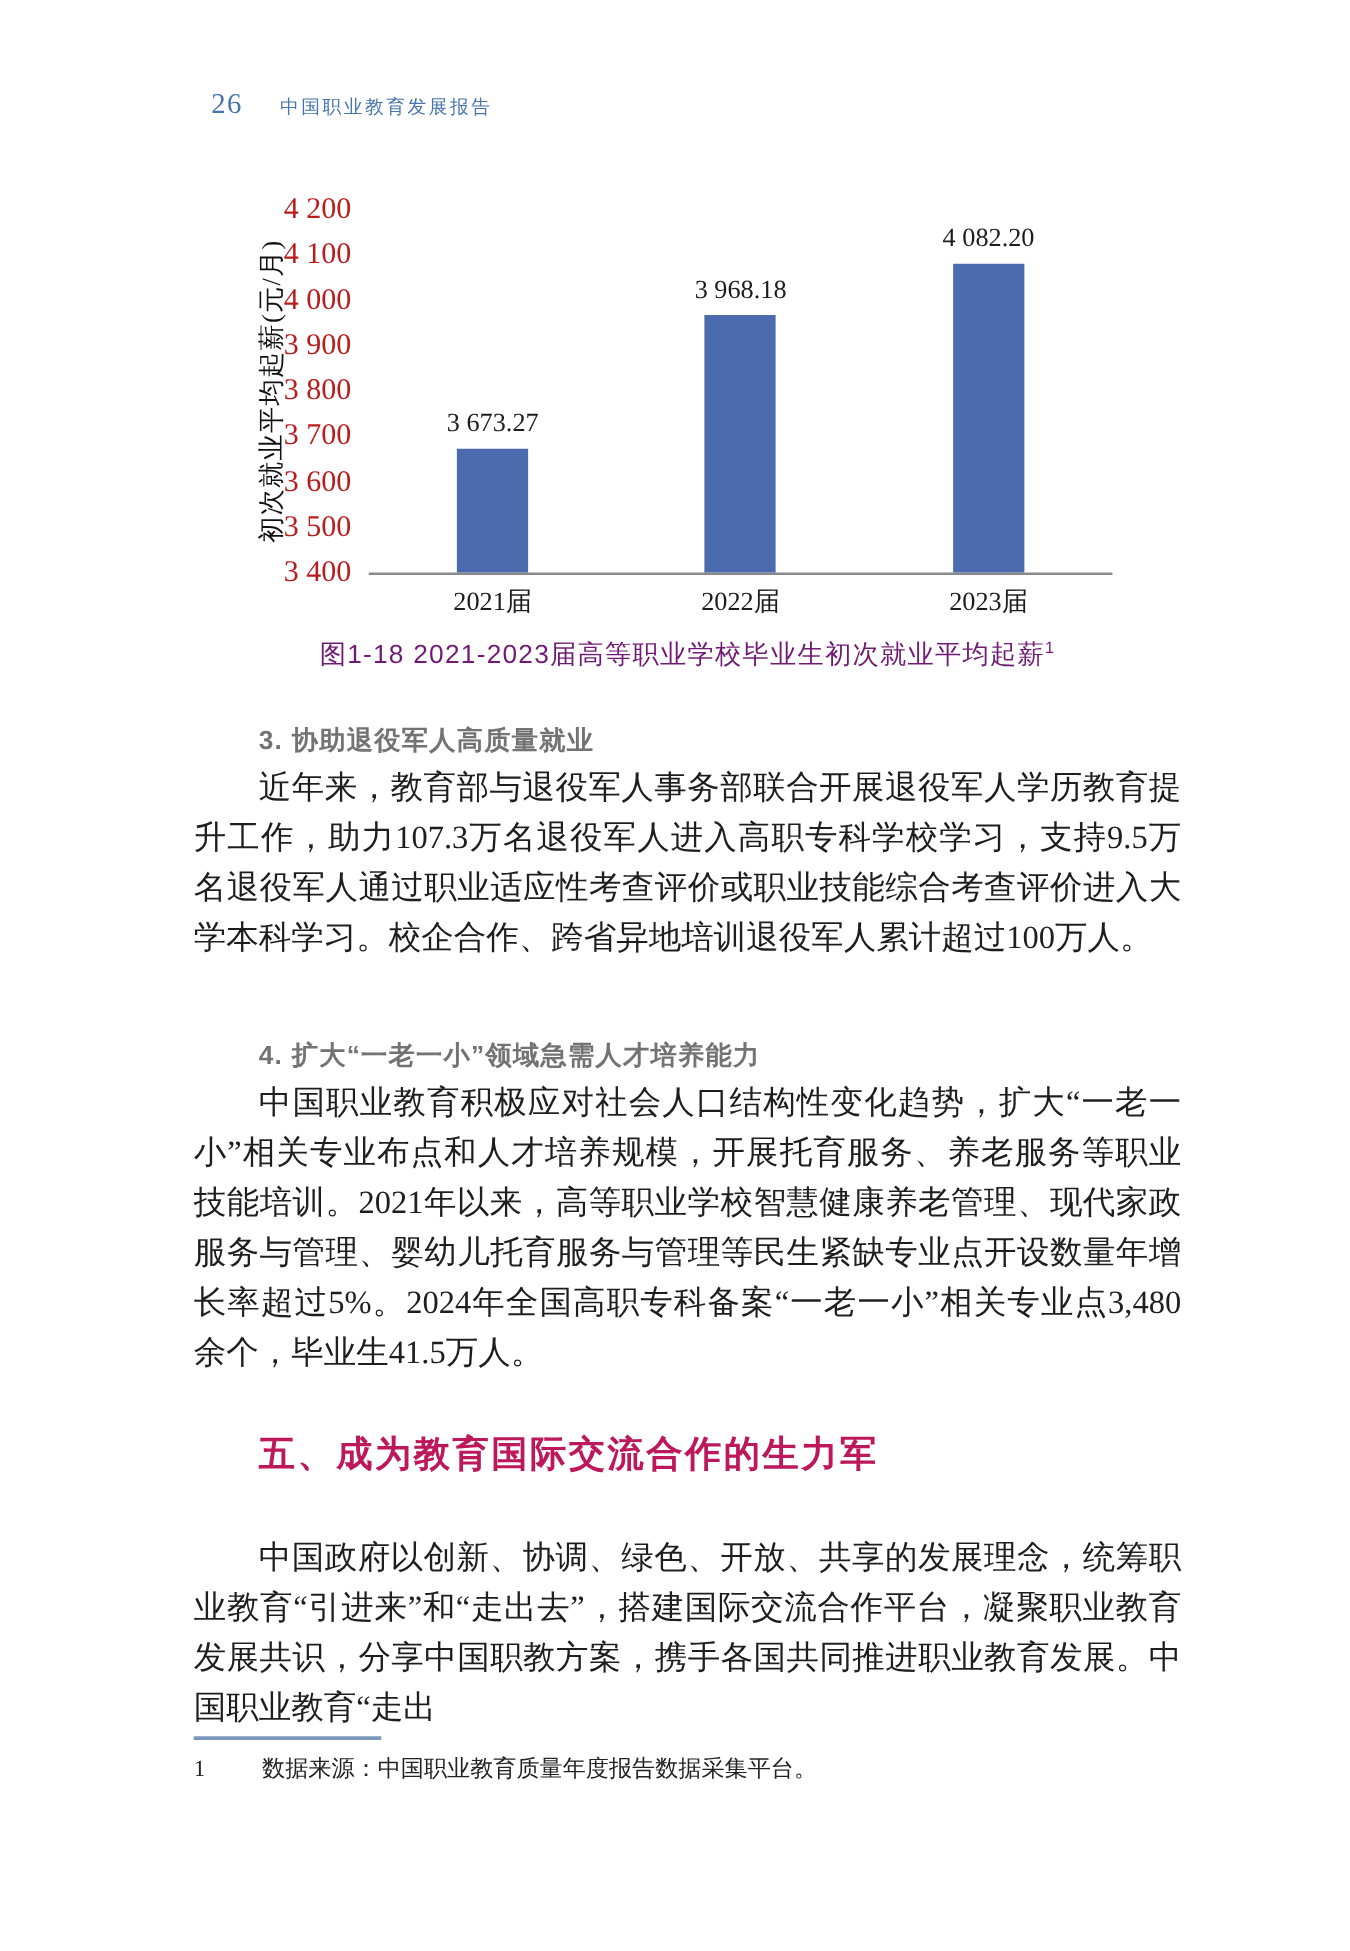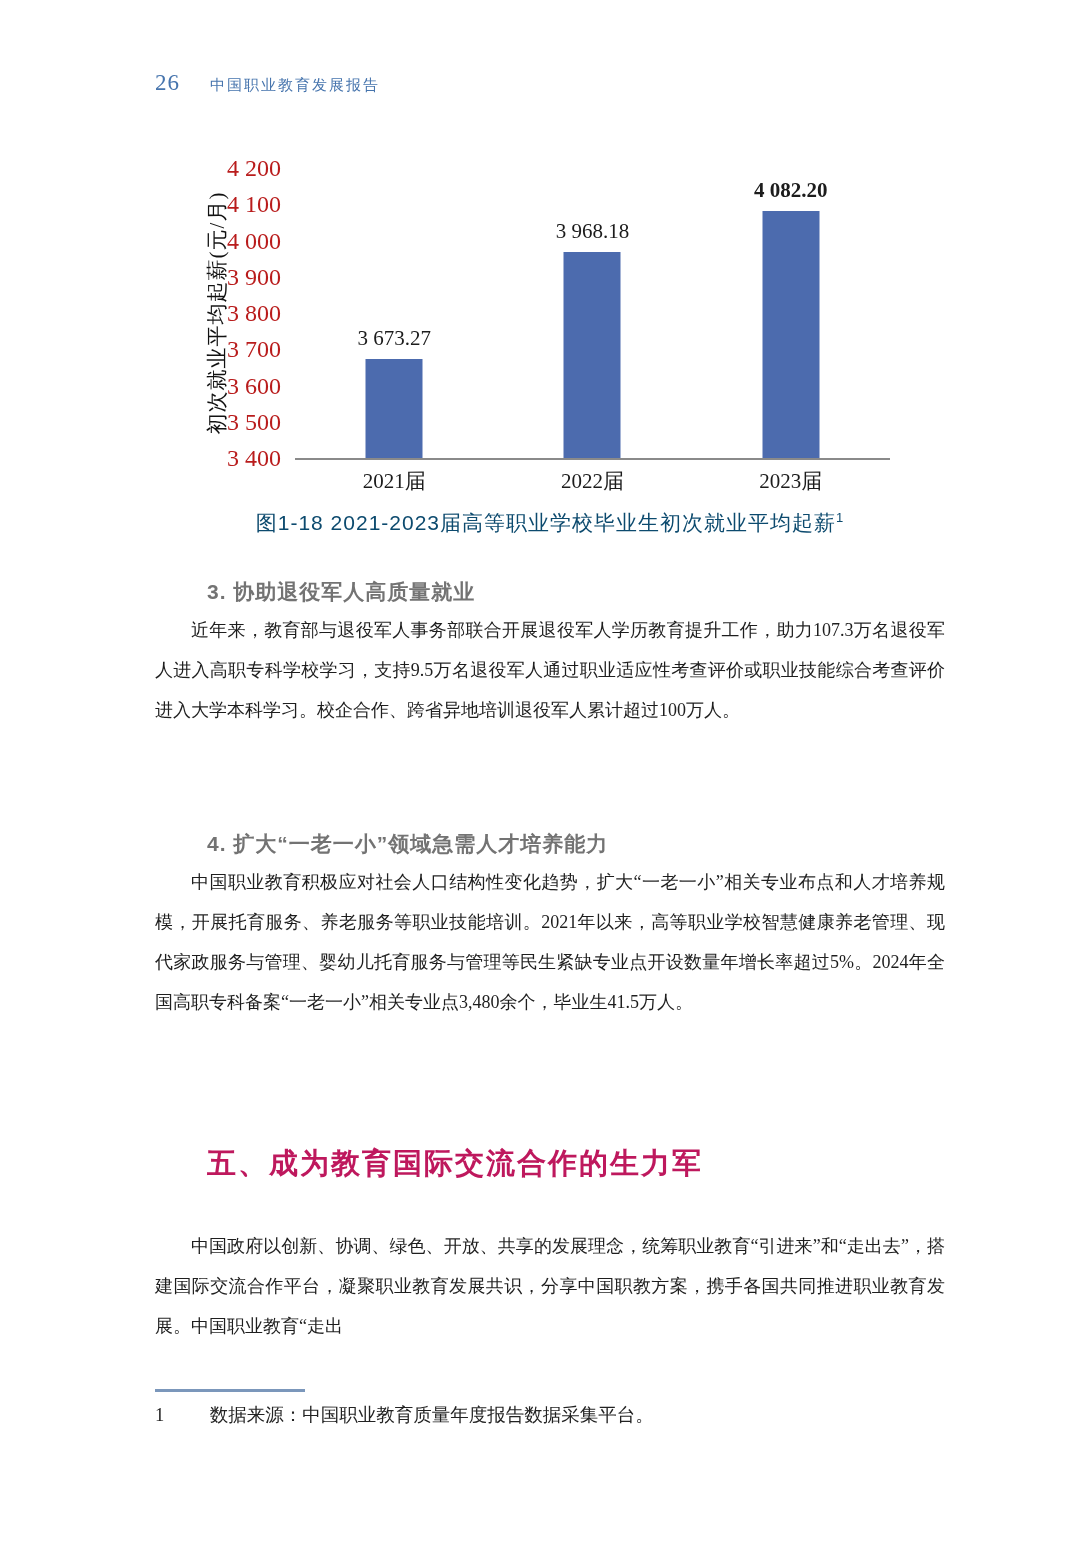--- a/index.html
+++ b/index.html
@@ -4,21 +4,21 @@
 <style>
   html,body{margin:0;padding:0;background:#ffffff;}
   body{
     width:1080px;height:1561px;position:relative;
     font-family:"Liberation Serif","DejaVu Serif",serif;
     color:#212121;overflow:hidden;
   }
   .page{position:absolute;inset:0;background:#ffffff;}
 
   
-  .page-header{position:absolute;left:155px;top:70px;display:flex;align-items:baseline;color:#4674ad;}
+  .page-header{position:absolute;left:169px;top:70px;display:flex;align-items:baseline;color:#4674ad;}
   .page-num{font-size:23px;letter-spacing:1px;}
   .page-title{font-size:15px;margin-left:30px;letter-spacing:2px;}
 
   
   .chart-figure{position:absolute;left:155px;top:148px;width:790px;margin:0;}
   .chart{position:relative;height:345px;}
   .plot{position:absolute;left:140px;top:20px;width:595px;height:290px;
         border-bottom:2px solid #8a8a8a;display:flex;}
   .slot{flex:1;position:relative;height:100%;}
   .bar{position:absolute;bottom:0;left:50%;transform:translateX(-50%);width:57px;}
@@ -27,29 +27,29 @@
   .x-label{position:absolute;top:calc(100% + 9px);left:50%;transform:translateX(-50%);
            font-size:21px;color:#1c1c1c;white-space:nowrap;}
   .yticks{position:absolute;left:0;top:20px;width:132px;height:290px;}
   .ytick{position:absolute;right:6px;transform:translateY(-50%);
          font-size:24px;color:#b91c1c;white-space:nowrap;}
   .ylabel-rot{position:absolute;left:62px;top:165px;
               transform:translate(-50%,-50%) rotate(-90deg);
               font-size:21px;color:#111;white-space:nowrap;letter-spacing:1px;}
   .caption{margin-top:16px;text-align:center;
            font-family:"Liberation Sans","DejaVu Sans",sans-serif;
-           font-size:21px;color:#0c4a6e;letter-spacing:1px;}
+           font-size:21px;color:#701a75;letter-spacing:1px;}
   .caption sup{font-size:13px;}
 
   
   .sec-heading{position:absolute;left:207px;margin:0;
                font-family:"Liberation Sans","DejaVu Sans",sans-serif;
                font-weight:bold;font-size:21px;color:#737373;letter-spacing:1px;}
   .body-para{position:absolute;left:155px;width:790px;margin:0;
-             font-size:18px;line-height:40px;text-align:justify;
+             font-size:26px;line-height:40px;text-align:justify;
              text-indent:2em;color:#1e1e1e;}
   .chapter-heading{position:absolute;left:207px;top:1144px;margin:0;
                    font-family:"Liberation Sans","DejaVu Sans",sans-serif;
                    font-weight:bold;font-size:29px;color:#be185d;letter-spacing:2px;}
 
   
   .footnote-rule{position:absolute;left:155px;top:1389px;width:150px;height:3px;background:#7b97bb;}
   .footnote-line{position:absolute;left:155px;top:1402px;width:790px;
                  font-size:18.5px;color:#222;}
   .fn-marker{display:inline-block;width:50px;}
@@ -84,21 +84,21 @@
             <div class="bar-label" style="bottom: calc(34.1587% + 8px);">3 673.27</div>
             <div class="x-label">2021届</div>
           </div>
           <div class="slot">
             <div class="bar" style="height: 71.0225%; background: rgb(76, 107, 174);"></div>
             <div class="bar-label" style="bottom: calc(71.0225% + 8px);">3 968.18</div>
             <div class="x-label">2022届</div>
           </div>
           <div class="slot">
             <div class="bar" style="height: 85.275%; background: rgb(76, 107, 174);"></div>
-            <div class="bar-label" style="bottom: calc(85.275% + 8px); font-weight: bold;">4 082.20</div>
+            <div class="bar-label" style="bottom: calc(85.275% + 8px);">4 082.20</div>
             <div class="x-label">2023届</div>
           </div>
         </div>
     </div>
     <figcaption class="caption">
       <span>图1-18 2021-2023届高等职业学校毕业生初次就业平均起薪</span><sup>1</sup>
     </figcaption>
   </figure>
 
   <h3 class="sec-heading" style="top:578px;">3. 协助退役军人高质量就业</h3>

